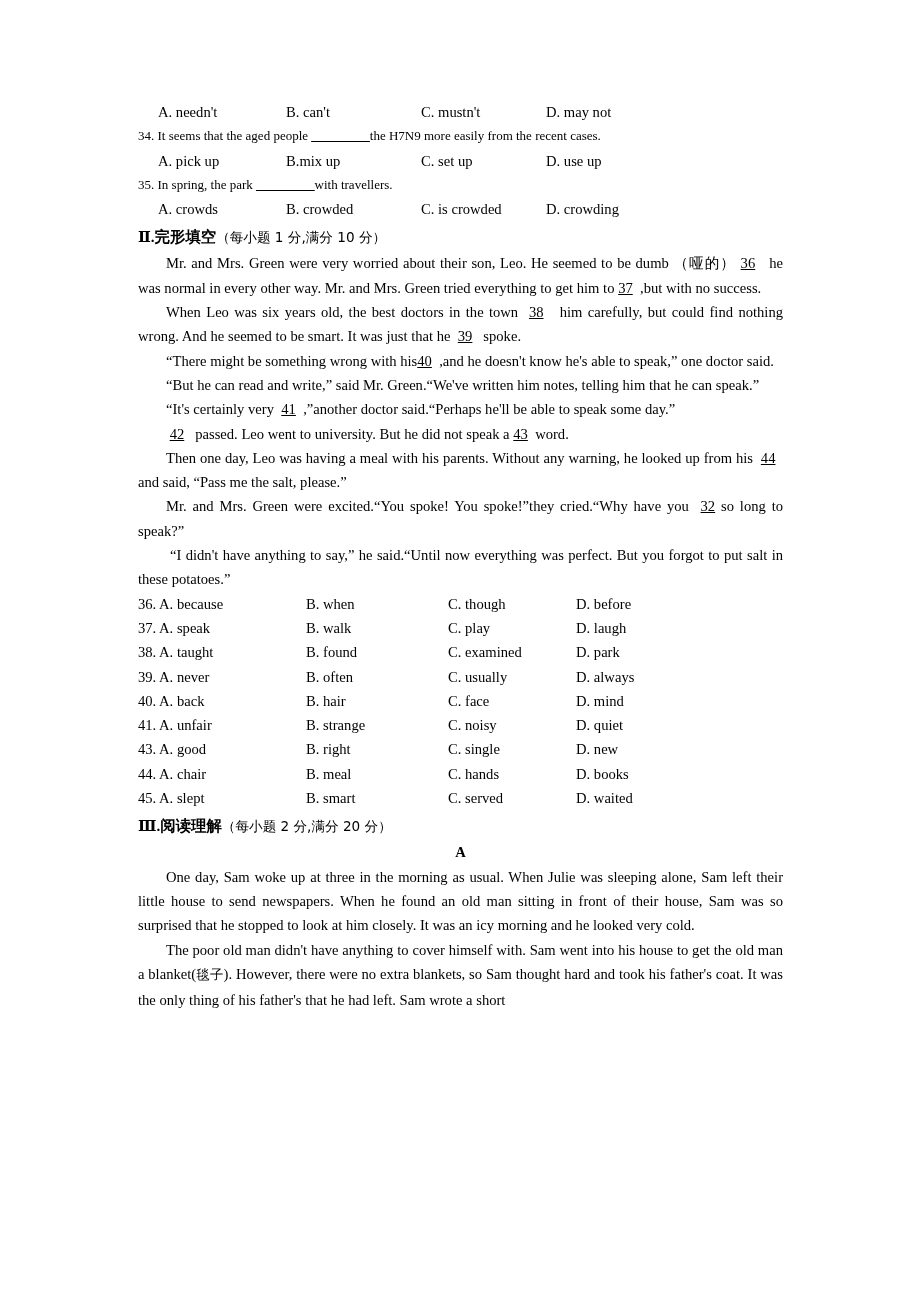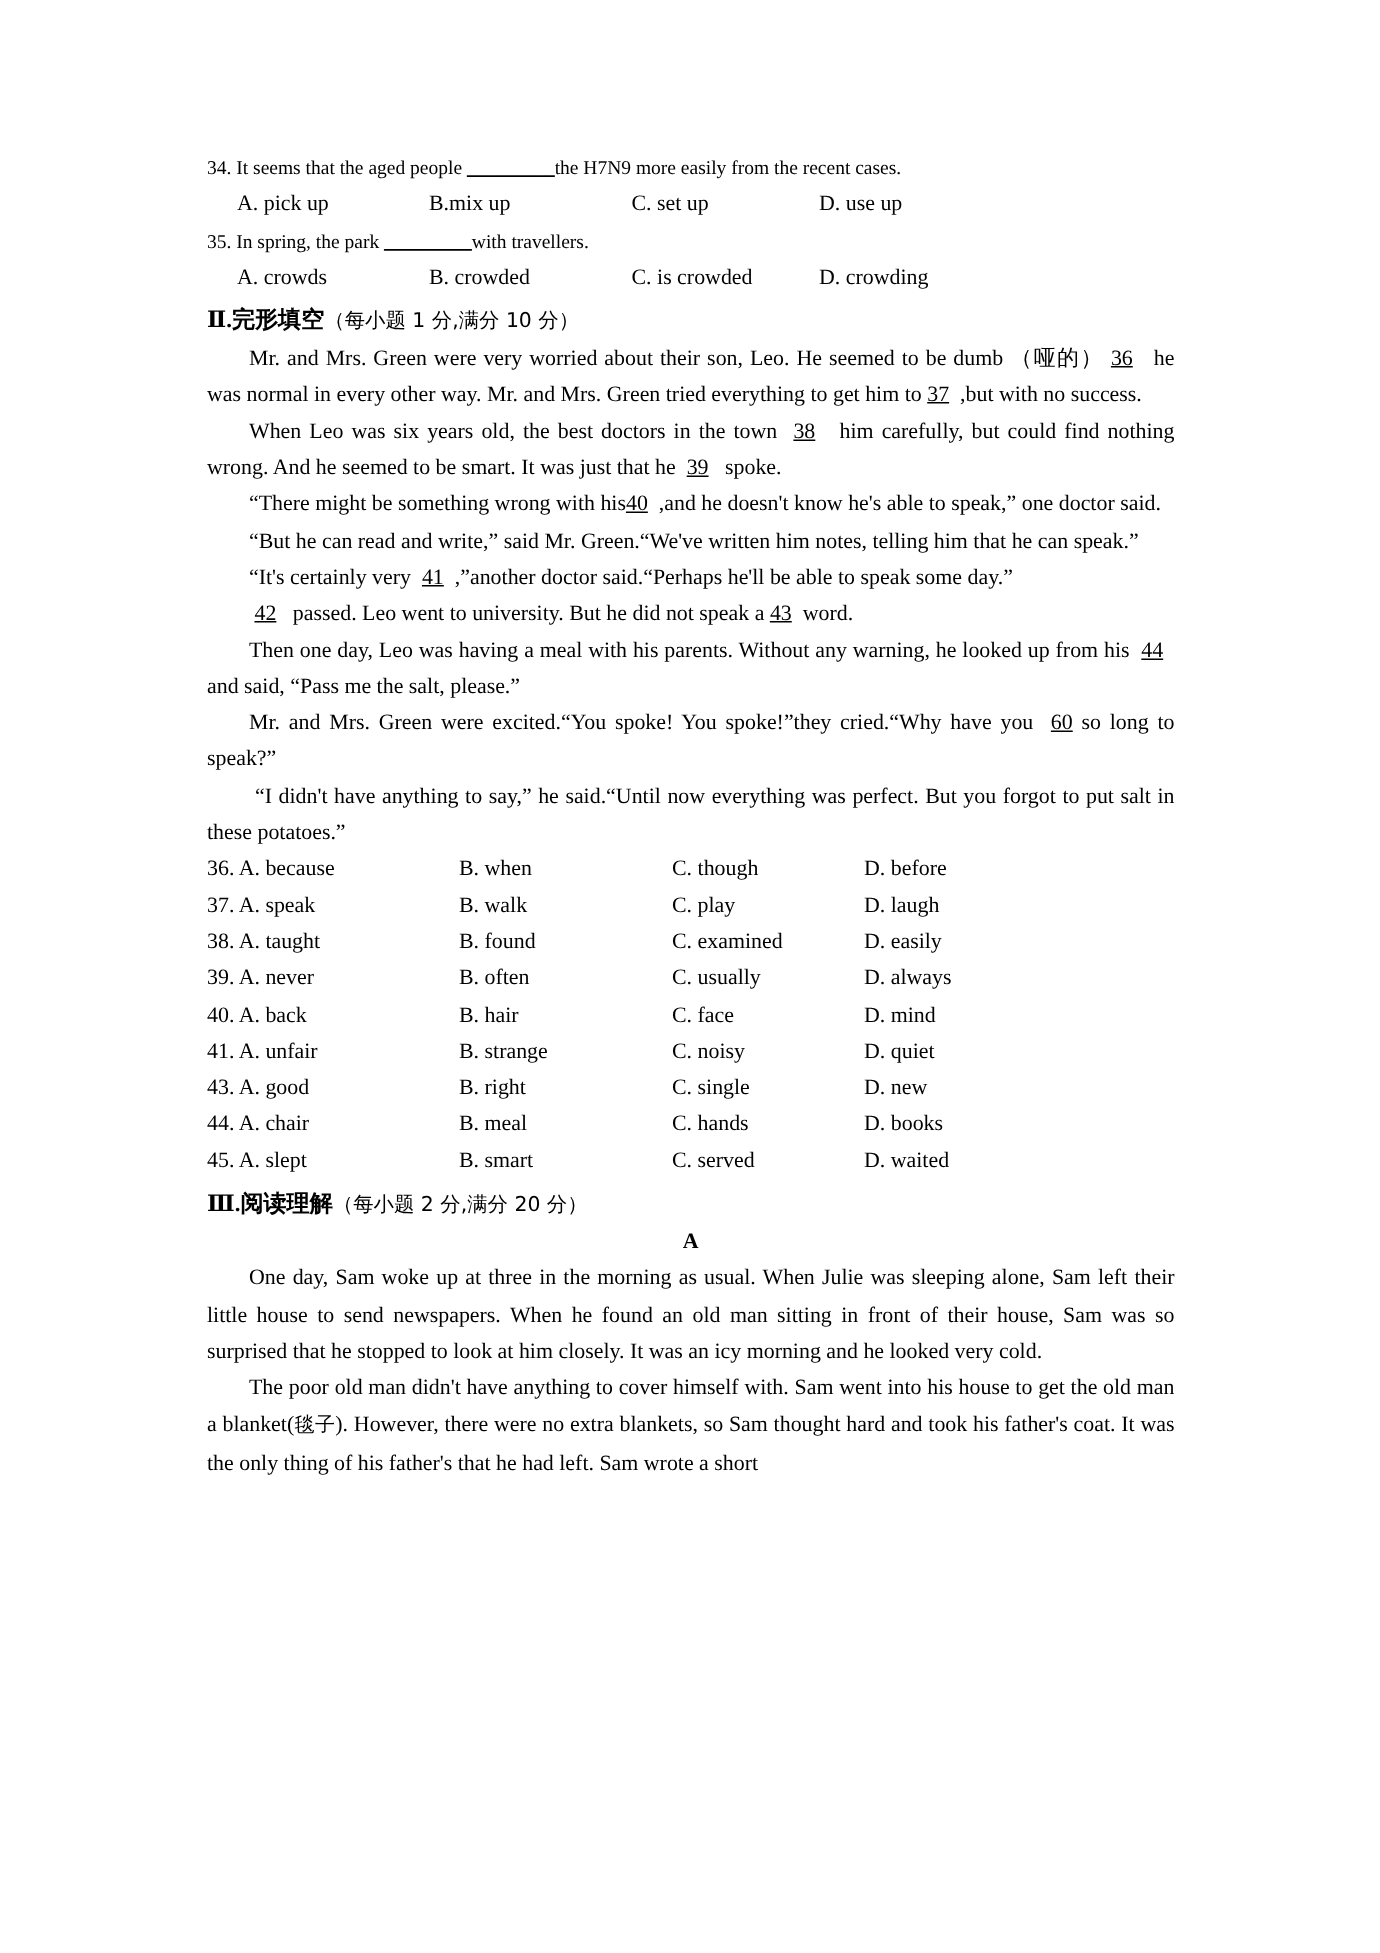--- a/index.html
+++ b/index.html
@@ -95,20 +95,26 @@
     font-weight: bold;
     width: 645px;
   }
 </style>
 </head>
 <body>
 
 <div class="page">
   <div class="content">
 
+    <div class="opts indent">
+      <span class="oa">A. needn't</span>
+      <span class="ob">B. can't</span>
+      <span class="oc">C. mustn't</span>
+      <span class="od">D. may not</span>
+    </div>
 
     <div class="qline"><span>34. It seems that the aged people</span> <span class="blank">_________</span><span>the H7N9 more easily from the recent cases.</span></div>
     <div class="opts indent">
       <span class="oa">A. pick up</span>
       <span class="ob">B.mix up</span>
       <span class="oc">C. set up</span>
       <span class="od">D. use up</span>
     </div>
 
     <div class="qline"><span>35. In spring, the park</span> <span class="blank">_________</span><span>with travellers.</span></div>
@@ -128,41 +134,41 @@
     <p class="para j"><span>“There might be something wrong with his</span><span class="blank">40</span>&nbsp;&nbsp;<span>,and he doesn't know he's able to speak,” one doctor said.</span></p>
 
     <p class="para j">“But he can read and write,” said Mr. Green.“We've written him notes, telling him that he can speak.”</p>
 
     <p class="para j"><span>“It's certainly very</span> &nbsp;<span class="blank">41</span>&nbsp;&nbsp;<span>,”another doctor said.“Perhaps he'll be able to speak some day.”</span></p>
 
     <p class="para j">&nbsp;<span class="blank">42</span>&nbsp;&nbsp; <span>passed. Leo went to university. But he did not speak a</span> <span class="blank">43</span>&nbsp; <span>word.</span></p>
 
     <p class="para j"><span>Then one day, Leo was having a meal with his parents. Without any warning, he looked up from his</span> &nbsp;<span class="blank">44</span>&nbsp;&nbsp; <span>and said, “Pass me the salt, please.”</span></p>
 
-    <p class="para j"><span>Mr. and Mrs. Green were excited.“You spoke! You spoke!”they cried.“Why have you</span> &nbsp;<span class="blank">60</span> <span>so long to speak?”</span></p>
+    <p class="para j"><span>Mr. and Mrs. Green were excited.“You spoke! You spoke!”they cried.“Why have you</span> &nbsp;<span class="blank">32</span> <span>so long to speak?”</span></p>
 
     <p class="para j" style="text-indent:32px">“I didn't have anything to say,” he said.“Until now everything was perfect. But you forgot to put salt in these potatoes.”</p>
 
     <div class="opts numopts">
       <span class="oa">36. A. because</span>
       <span class="ob">B. when</span>
       <span class="oc">C. though</span>
       <span class="od">D. before</span>
     </div>
     <div class="opts numopts">
       <span class="oa">37. A. speak</span>
       <span class="ob">B. walk</span>
       <span class="oc">C. play</span>
       <span class="od">D. laugh</span>
     </div>
     <div class="opts numopts">
       <span class="oa">38. A. taught</span>
       <span class="ob">B. found</span>
       <span class="oc">C. examined</span>
-      <span class="od">D. easily</span>
+      <span class="od">D. park</span>
     </div>
     <div class="opts numopts">
       <span class="oa">39. A. never</span>
       <span class="ob">B. often</span>
       <span class="oc">C. usually</span>
       <span class="od">D. always</span>
     </div>
     <div class="opts numopts">
       <span class="oa">40. A. back</span>
       <span class="ob">B. hair</span>

